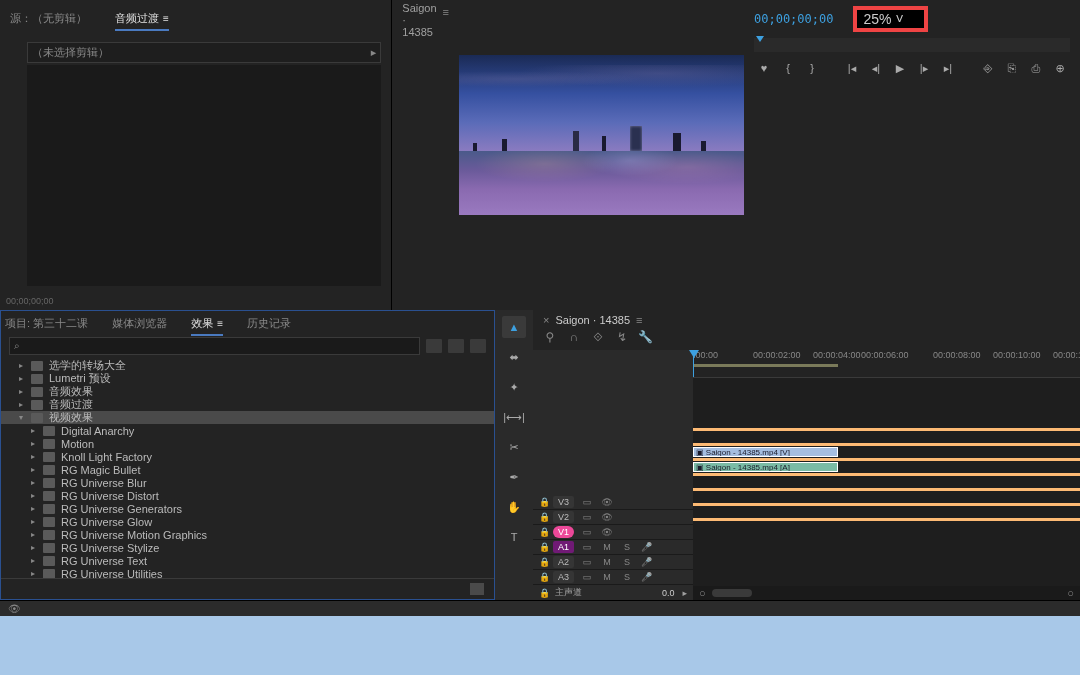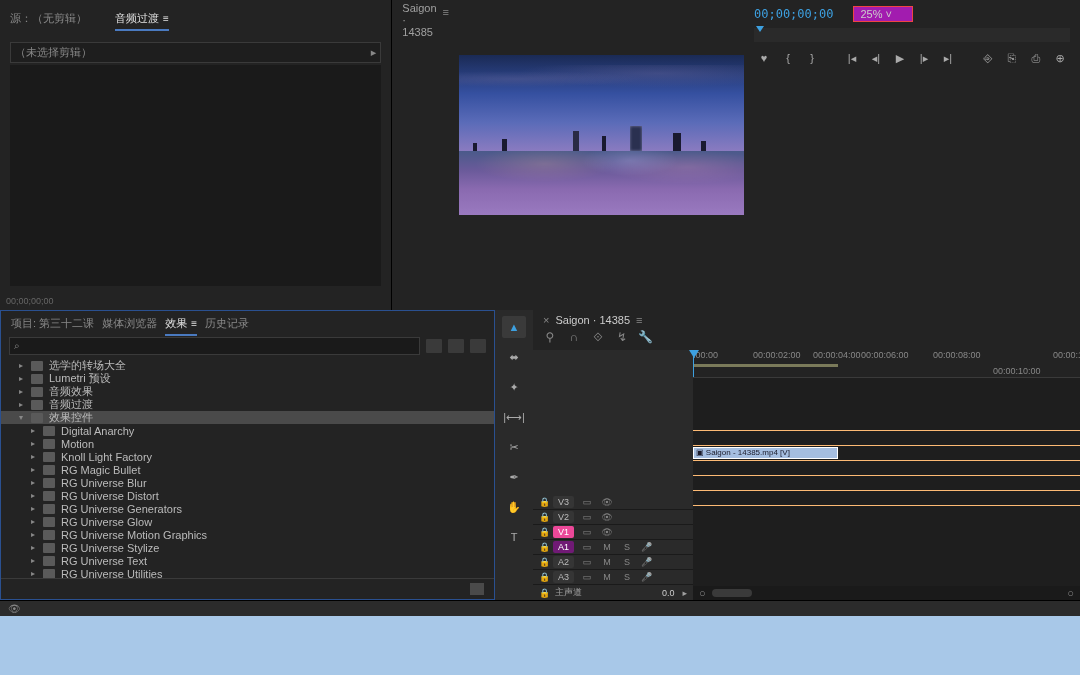--- a/index.html
+++ b/index.html
@@ -10,21 +10,21 @@
 .footer { height: 75px; background: linear-gradient(#2b2b2b 0%, #2b2b2b 20%, #a8c8e8 20%, #a8c8e8 100%); border-top: 1px solid #000; position: relative; }
 .footer-eye { position: absolute; left: 8px; top: 2px; font-size: 10px; color: #888; }
 
 
 .source-panel { width: 532px; background: #232323; border-right: 1px solid #000; display: flex; flex-direction: column; }
 .panel-tabs { display: flex; align-items: center; padding: 18px 10px; height: 24px; gap: 28px; background: #232323; }
 .panel-tab { color: #888; cursor: pointer; position: relative; }
 .panel-tab.active { color: #e0e0e0; }
 .panel-tab.active::after { content: ''; position: absolute; bottom: -5px; left: 0; right: 0; height: 2px; background: #4a7ac0; }
 .panel-tab .menu-icon { margin-left: 4px; font-size: 10px; }
-.source-body { flex: 1; padding: 6px 10px; display: flex; flex-direction: column; }
+.source-body { flex: 1; padding: 6px 10px; display: flex; flex-direction: column; margin-left: 17px; }
 .clip-selector { color: #888; font-size: 11px; display: flex; justify-content: space-between; align-items: center; padding: 2px 4px; border: 1px solid #3a3a3a; background: #1e1e1e; }
 .source-viewer { flex: 1; background: #1a1a1a; margin-top: 2px; }
 .source-status { padding: 4px 6px; color: #666; font-size: 9px; }
 
 
 .program-panel { flex: 1; background: #232323; display: flex; flex-direction: row; }
 .program-header { padding: 4px 10px; height: 24px; display: flex; align-items: center; gap: 6px; }
 .program-viewer { flex: 1; display: flex; align-items: center; justify-content: center; position: relative; background: #232323; }
 .preview-image { width: 285px; height: 160px; margin-top: -40px; position: relative; }
 .sky { position: absolute; top: 0; left: 0; right: 0; height: 60%; background: linear-gradient(to bottom, #1a2a55 0%, #3550a0 40%, #5a6bb8 70%, #8a7bc0 100%); }
@@ -37,31 +37,31 @@
 .b5 { left: 60%; width: 12px; height: 25px; background: #2a3050; box-shadow: inset 0 0 3px rgba(200,200,255,0.5); }
 .b6 { left: 75%; width: 8px; height: 18px; }
 .b7 { left: 85%; width: 5px; height: 10px; }
 .water { position: absolute; bottom: 0; left: 0; right: 0; height: 40%; background: linear-gradient(to bottom, #4a5a8a 0%, #6a5a9a 30%, #8a6ab0 60%, #9a7ac0 100%); }
 .reflection { position: absolute; top: 0; left: 0; right: 0; height: 100%; opacity: 0.6; background: radial-gradient(ellipse at 30% 20%, rgba(255,200,150,0.3) 0%, transparent 25%), radial-gradient(ellipse at 60% 15%, rgba(200,200,255,0.4) 0%, transparent 20%), radial-gradient(ellipse at 80% 25%, rgba(255,180,200,0.3) 0%, transparent 25%); }
 .clouds { position: absolute; top: 10%; left: 0; right: 0; height: 30%; background: radial-gradient(ellipse at 20% 50%, rgba(100,100,150,0.4) 0%, transparent 40%), radial-gradient(ellipse at 70% 30%, rgba(120,110,160,0.3) 0%, transparent 50%); }
 
 .program-controls { padding: 4px 10px 8px; }
 .timecode-row { display: flex; align-items: center; gap: 20px; padding: 2px 0; }
 .timecode { color: #3da0e0; font-family: monospace; font-size: 12px; }
-.zoom-select { background: #a21caf; color: #ccc; border: 1px solid #ef4444; padding: 1px 20px 1px 6px; font-size: 11px; position: relative; }
+.zoom-select { background: #000000; color: #ccc; border: 4px solid #ef4444; padding: 1px 20px 1px 6px; font-size: 14px; position: relative; }
 .scrubber { height: 14px; background: #2a2a2a; margin: 4px 0; position: relative; }
 .playhead { position: absolute; left: 0; top: -2px; width: 10px; height: 10px; }
 .playhead::before { content: ''; position: absolute; left: 2px; width: 0; height: 0; border-left: 4px solid transparent; border-right: 4px solid transparent; border-top: 6px solid #3da0e0; }
 .transport-bar { display: flex; justify-content: flex-end; align-items: center; gap: 4px; padding: 4px 0; }
 .transport-btn { width: 20px; height: 16px; display: flex; align-items: center; justify-content: center; color: #aaa; cursor: pointer; font-size: 11px; }
 .transport-gap { width: 12px; }
 
 
 .effects-panel { width: 495px; background: #232323; border: 1px solid #2a5090; display: flex; flex-direction: column; }
-.effects-tabs { display: flex; align-items: center; padding: 4px 10px; height: 24px; gap: 8px; }
+.effects-tabs { display: flex; align-items: center; padding: 4px 4px; height: 24px; gap: 24px; }
 .search-row { display: flex; align-items: center; padding: 2px 8px; gap: 6px; }
 .search-box { flex: 1; background: #1a1a1a; border: 1px solid #3a3a3a; height: 18px; padding: 0 18px 0 6px; color: #ccc; position: relative; }
 .search-box::before { content: '⌕'; position: absolute; left: 4px; top: 2px; color: #888; font-size: 10px; }
 .preset-icons { display: flex; gap: 6px; }
 .preset-icon { width: 16px; height: 14px; background: #3a3a3a; border-radius: 1px; }
 .tree { flex: 1; overflow-y: auto; padding: 2px 0; }
 .tree-item { display: flex; align-items: center; padding: 1px 8px; height: 13px; cursor: pointer; gap: 4px; }
 .tree-item.selected { background: #4a4a4a; }
 .tree-item.depth-1 { padding-left: 18px; }
 .tree-item.depth-2 { padding-left: 30px; }
@@ -84,34 +84,34 @@
 .snap-icons { display: flex; gap: 10px; padding: 2px 0; }
 .snap-icon { width: 14px; height: 14px; color: #888; display: flex; align-items: center; justify-content: center; font-size: 12px; }
 .timeline-body { flex: 1; display: flex; }
 .track-headers { width: 160px; background: #2a2a2a; display: flex; flex-direction: column; }
 .track-spacer { flex: 1; }
 .track-header { height: 15px; display: flex; align-items: center; padding: 0 6px; gap: 6px; background: #2a2a2a; border-bottom: 1px solid #1a1a1a; font-size: 9px; }
 .track-header.video { background: #2a2a2a; }
 .track-header.audio { background: #2a2a2a; }
 .track-lock { color: #777; width: 8px; }
 .track-label { background: #353535; padding: 1px 5px; border-radius: 2px; color: #bbb; }
-.track-label.active-v { background: #ec4899; color: #fff; }
+.track-label.active-v { background: #ec4899; color: #fff; border-radius: 6px; }
 .track-label.active-a { background: #701a75; color: #fff; }
 .track-toggle { width: 14px; color: #888; text-align: center; }
 .master-track { height: 15px; display: flex; align-items: center; padding: 0 6px; gap: 8px; font-size: 9px; }
 .db-value { color: #ccc; margin-left: auto; }
 
 .track-content { flex: 1; display: flex; flex-direction: column; position: relative; }
 .time-ruler { height: 28px; background: #232323; position: relative; border-bottom: 1px solid #3a3a3a; }
 .ruler-tick { position: absolute; top: 0; font-size: 9px; color: #888; }
 .playhead-line { position: absolute; top: 0; bottom: 0; width: 1px; background: #3da0e0; left: 0; z-index: 10; }
 .playhead-line::before { content: ''; position: absolute; top: 0; left: -4px; width: 0; height: 0; border-left: 5px solid transparent; border-right: 5px solid transparent; border-top: 8px solid #3da0e0; }
 .work-area { position: absolute; top: 14px; left: 0; height: 3px; background: #7a7a5a; width: 145px; }
 .tracks-area { flex: 1; position: relative; background: #1e1e1e; }
-.track-lane { height: 15px; border-bottom: 1px solid #fdba74; position: relative; }
+.track-lane { height: 15px; border-bottom: 3px solid #fdba74; position: relative; }
 .clip { position: absolute; top: 1px; bottom: 1px; background: #7a9bc5; border: 1px solid #4a6a95; font-size: 8px; padding: 0 2px; color: #1a1a2a; overflow: hidden; white-space: nowrap; }
 .clip.selected { background: #a5bee0; border-color: #fff; }
 .clip.audio { background: #5a9a7a; border-color: #3a7a5a; }
 .clip.audio.selected { background: #7abba5; border-color: #fff; }
 .timeline-scroll { height: 14px; background: #1a1a1a; display: flex; align-items: center; padding: 0 6px; }
 .scroll-thumb { height: 8px; background: #3a3a3a; width: 40px; border-radius: 4px; }
 </style>
 </head>
 <body>
 
@@ -219,21 +219,21 @@
             <span class="tree-label">音频效果</span>
           </div>
           <div class="tree-item depth-1">
             <span class="arrow">▸</span>
             <span class="folder-icon"></span>
             <span class="tree-label">音频过渡</span>
           </div>
           <div class="tree-item depth-1 selected">
             <span class="arrow">▾</span>
             <span class="folder-icon"></span>
-            <span class="tree-label">效果控件</span>
+            <span class="tree-label">视频效果</span>
           </div>
           <div class="tree-item depth-2">
             <span class="arrow">▸</span>
             <span class="folder-icon"></span>
             <span class="tree-label">Digital Anarchy</span>
           </div>
           <div class="tree-item depth-2">
             <span class="arrow">▸</span>
             <span class="folder-icon"></span>
             <span class="tree-label">Motion</span>
@@ -374,30 +374,33 @@
         </div>
         <div class="track-content">
           <div class="time-ruler" id="ruler">
             <div class="playhead-line"></div>
             <div class="work-area"></div>
           <span class="ruler-tick" style="left: 0px;">:00:00</span>
               <span class="ruler-tick" style="left: 60px;">00:00:02:00</span>
               <span class="ruler-tick" style="left: 120px;">00:00:04:00</span>
               <span class="ruler-tick" style="left: 168px;">00:00:06:00</span>
               <span class="ruler-tick" style="left: 240px;">00:00:08:00</span>
-              <span class="ruler-tick" style="left: 300px; margin-top: 16px;">00:00:10:00</span>
+              <span class="ruler-tick" style="left: 300px;">00:00:10:00</span>
               <span class="ruler-tick" style="left: 360px;">00:00:12:00</span>
             </div>
           <div class="tracks-area">
             <div class="track-spacer" style="height:38px"></div>
             <div class="track-lane"></div>
             <div class="track-lane"></div>
             <div class="track-lane">
               <div class="clip selected" style="left:0;width:145px"><span style="font-size:8px">▣</span> <span>Saigon - 14385.mp4 [V]</span></div>
             </div>
+            <div class="track-lane">
+              <div class="clip audio selected" style="left:0;width:145px"><span style="font-size:8px">▣</span> <span>Saigon - 14385.mp4 [A]</span></div>
+            </div>
             <div class="track-lane"></div>
             <div class="track-lane"></div>
             <div class="track-lane"></div>
           </div>
           <div class="timeline-scroll">
             <span style="color:#888;margin-right:6px">○</span>
             <div class="scroll-thumb"></div>
             <div style="flex:1"></div>
             <span style="color:#888">○</span>
           </div>

